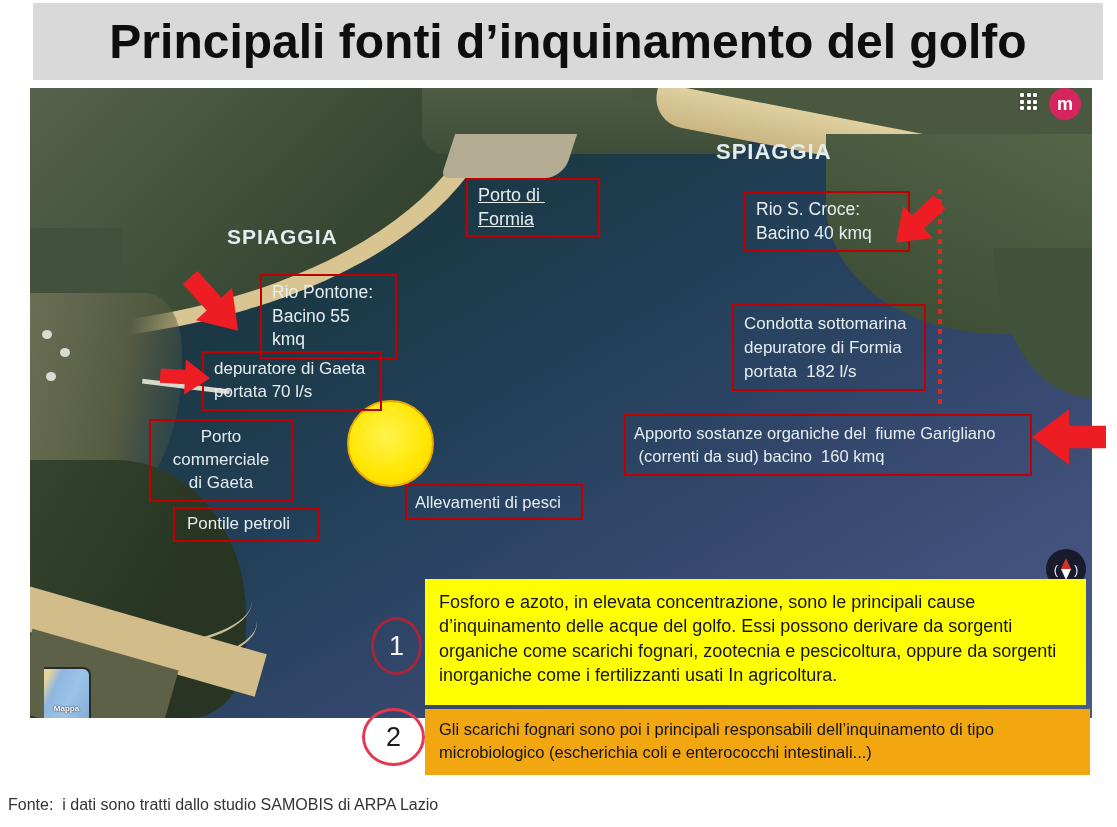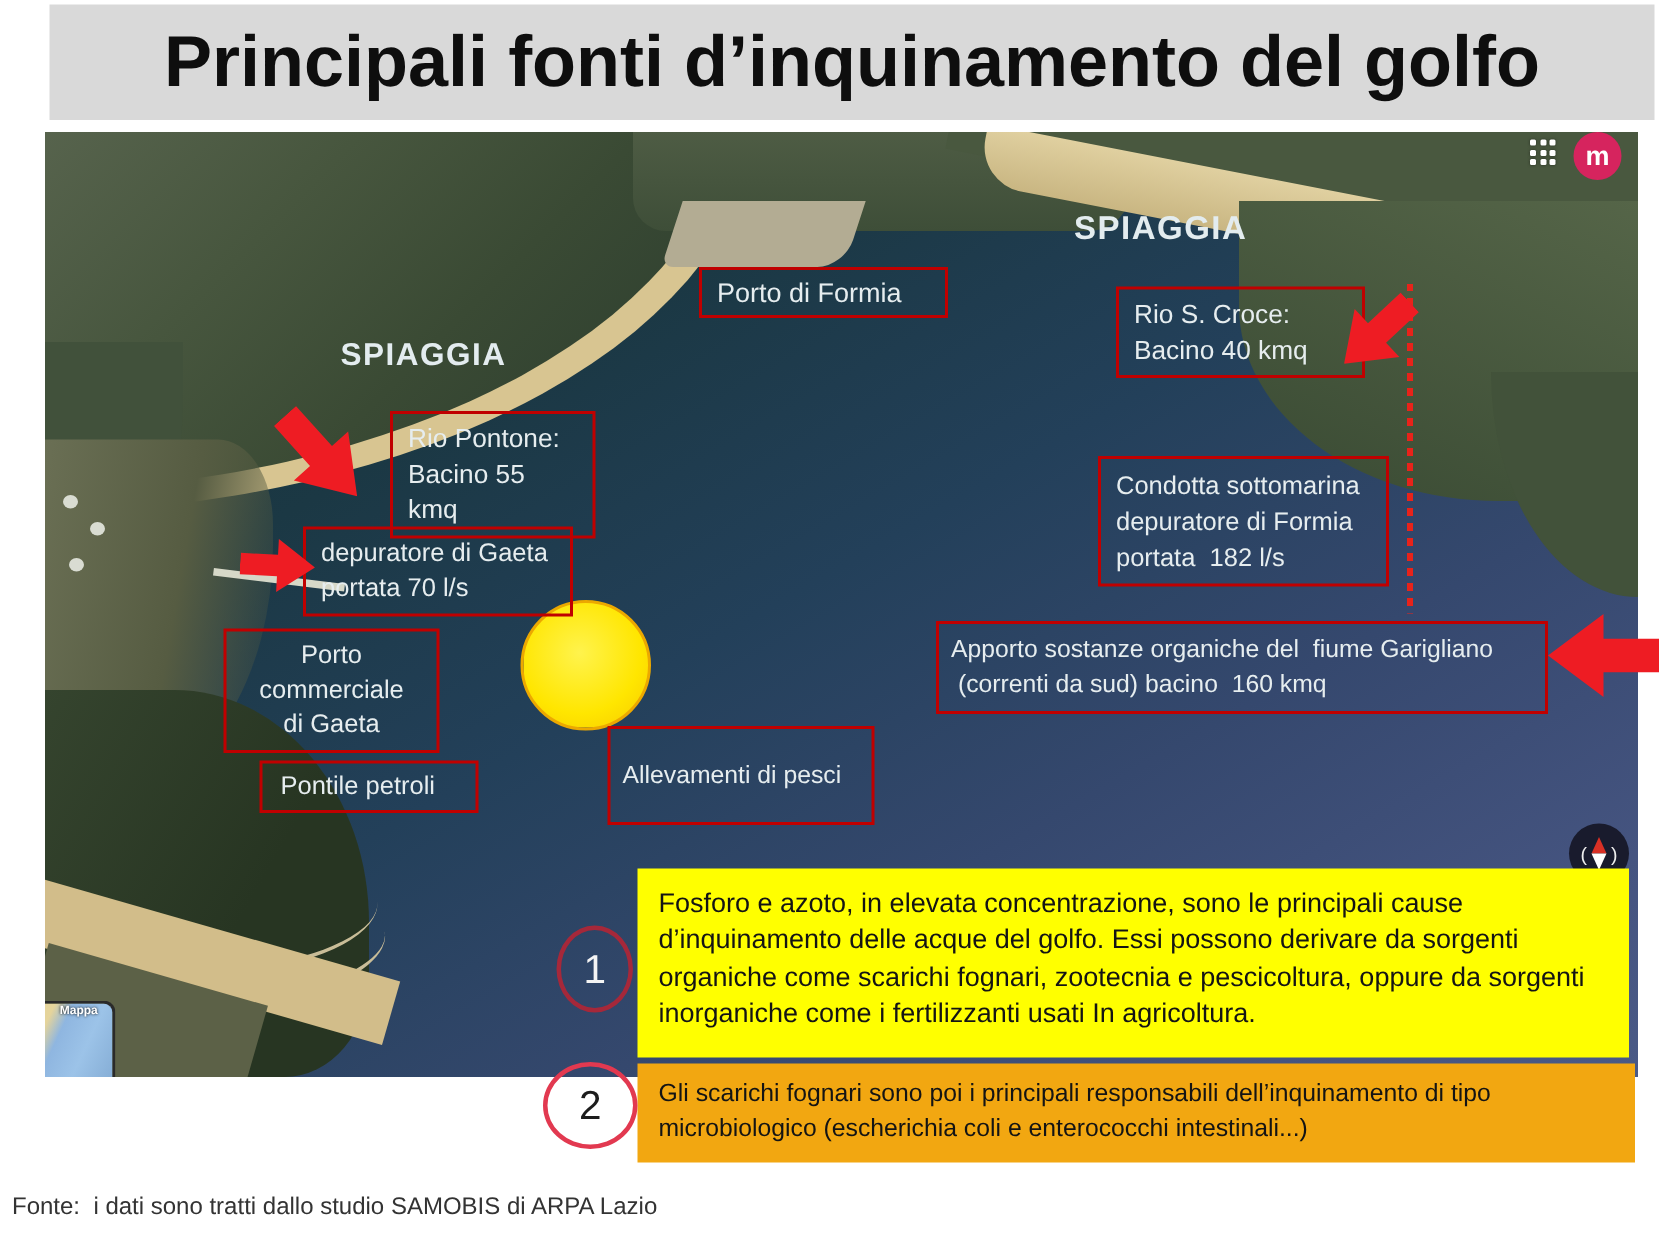--- a/index.html
+++ b/index.html
@@ -51,41 +51,41 @@
     z-index:6;cursor:pointer;}
   .compass{position:absolute;left:1046px;top:549px;width:40px;height:40px;border-radius:50%;
     background:rgba(18,18,30,.85);z-index:6;display:flex;align-items:center;justify-content:center;gap:3px;
     cursor:pointer;}
   .compass .paren{color:#eee;font-size:13px;line-height:1;}
   .needle{display:flex;flex-direction:column;align-items:center;}
   .needle .up{width:0;height:0;border-left:5px solid transparent;border-right:5px solid transparent;
     border-bottom:11px solid #d93025;}
   .needle .down{width:0;height:0;border-left:5px solid transparent;border-right:5px solid transparent;
     border-top:11px solid #ffffff;}
-  .minimap{position:absolute;left:30px;top:667px;width:47px;height:51px;z-index:6;cursor:pointer;
+  .minimap{position:absolute;left:44px;top:667px;width:47px;height:51px;z-index:6;cursor:pointer;
     border-top:2px solid #2a2a2a;border-right:2px solid #2a2a2a;border-radius:0 8px 0 0;box-sizing:border-box;
     background:linear-gradient(115deg,#e5d49b 10%,#8fb6e0 28%,#9cc3e8 60%,#86aed6);
-    display:flex;justify-content:center;}
+    display:flex;align-items:flex-end;justify-content:center;}
   .minimap span{color:#fff;font-size:8px;font-weight:bold;text-shadow:0 0 2px #000;margin-bottom:5px;}
 
   
   .spiaggia{position:absolute;color:#e3ecef;letter-spacing:1px;z-index:5;font-weight:700;}
   .sp-left{left:227px;top:225px;font-size:21px;}
   .sp-right{left:716px;top:139px;font-size:22px;}
 
   .callout{position:absolute;border:2px solid #c00000;color:#e6edef;white-space:pre-wrap;
     font-size:17px;line-height:1.35;z-index:5;box-sizing:border-box;padding:4px 10px;}
-  .co-formia{left:466px;top:178px;width:166px;font-size:18px;padding:3px 10px;}
+  .co-formia{left:466px;top:178px;width:134px;font-size:18px;padding:3px 10px;text-decoration:underline;}
   .co-croce{left:744px;top:191px;width:166px;font-size:17.5px;padding:5px 10px;}
   .co-pontone{left:260px;top:274px;width:137px;font-size:17.5px;padding:5px 10px;}
   .co-depuratore{left:202px;top:351px;width:180px;padding:5px 10px;}
   .co-condotta{left:732px;top:304px;width:194px;padding:6px 10px;line-height:1.4;}
   .co-portocomm{left:149px;top:419px;width:144px;padding:5px 10px;text-align:center;}
   .co-apporto{left:624px;top:414px;width:408px;font-size:16.5px;padding:6px 8px;line-height:1.4;}
-  .co-allevamenti{left:405px;top:484px;width:178px;font-size:16.5px;padding:20px 8px;}
+  .co-allevamenti{left:405px;top:484px;width:178px;font-size:16.5px;padding:5px 8px;}
   .co-pontile{left:173px;top:507px;width:146px;padding:4px 12px;}
 
   .blockarrow{position:absolute;background:#ee1c23;z-index:6;
     clip-path:polygon(0 33%,50% 33%,50% 8%,100% 50%,50% 92%,50% 67%,0 67%);
     filter:drop-shadow(0 0 1px rgba(120,0,0,.8));}
   .ar-pontone{left:178px;top:275px;width:72px;height:58px;transform:rotate(48deg);}
   .ar-depuratore{left:160px;top:356px;width:50px;height:42px;transform:rotate(3deg);}
   .ar-croce{left:888px;top:196px;width:60px;height:52px;transform:rotate(137deg);}
   .ar-garigliano{left:1032px;top:404px;width:74px;height:66px;transform:rotate(180deg);}
 

